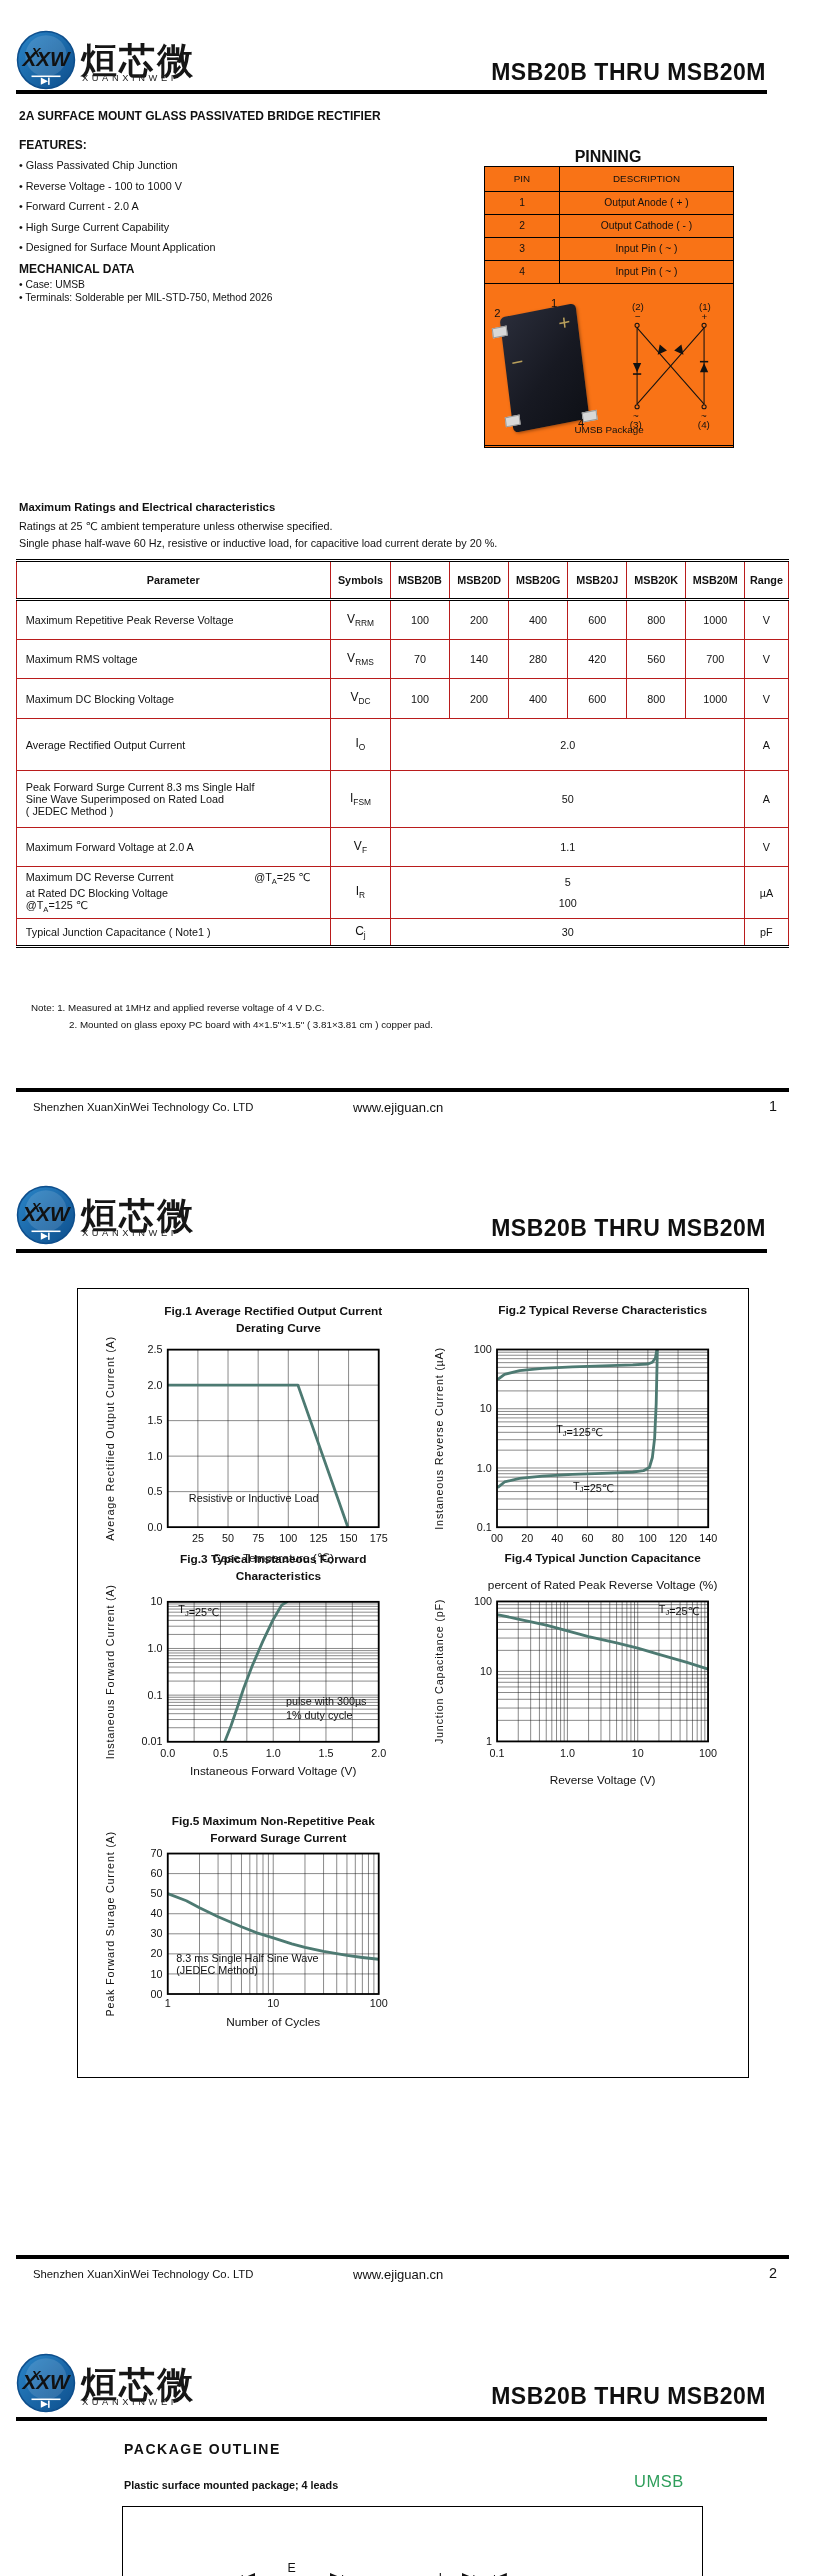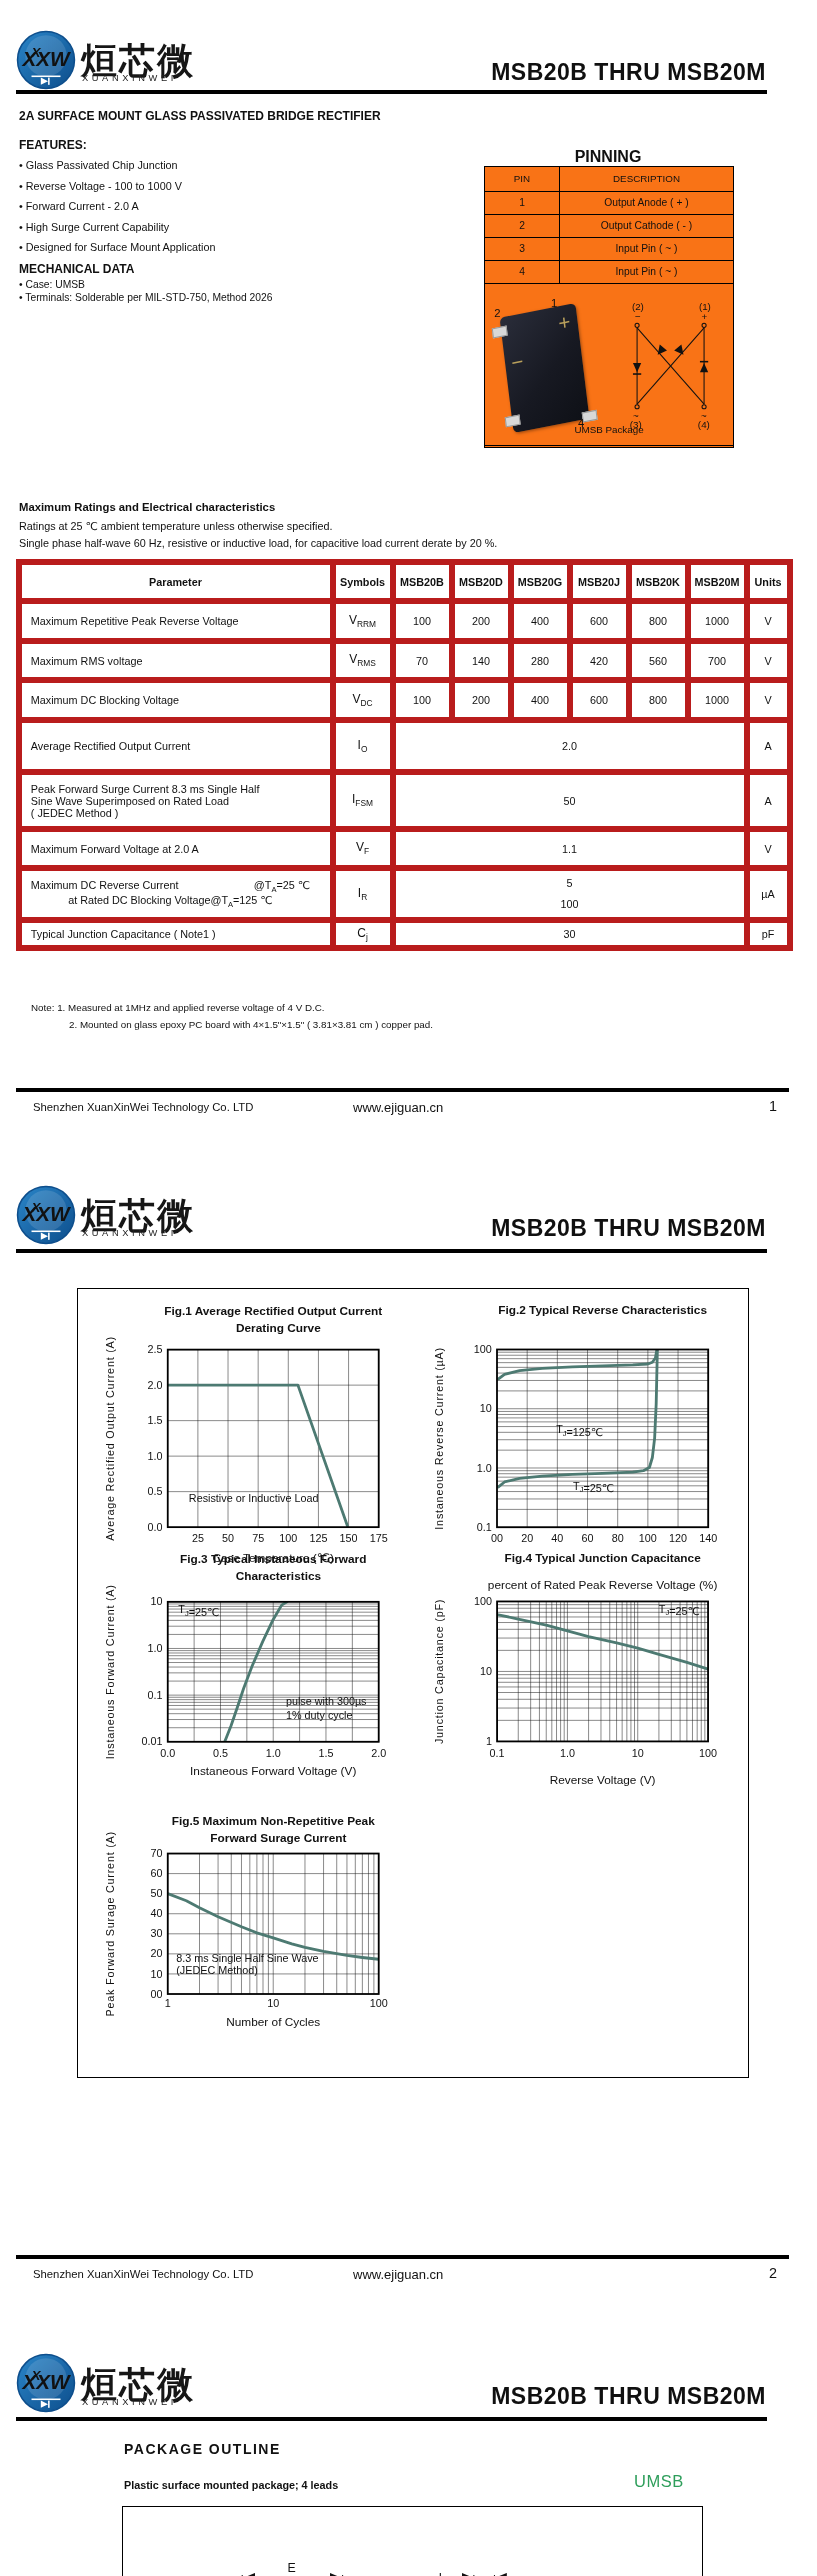--- a/index.html
+++ b/index.html
@@ -17,21 +17,21 @@
   .feat{font-size:10.8px;line-height:20.6px;}
   .mli{font-size:10.3px;line-height:13.4px;}
   .sub{font-size:10.8px;}
   table{border-collapse:collapse;}
   .pin-box{position:absolute;border:1.5px solid #000;border-bottom:3.6px double #000;background:#f97316;}
   .pin-tbl{width:100%;}
   .pin-tbl th,.pin-tbl td{border-bottom:1px solid #000;font-weight:normal;text-align:center;font-size:10.3px;}
   .pin-tbl th{font-size:9.8px;}
   .pin-tbl .c1{border-right:1px solid #000;width:72px;}
   .ratings{position:absolute;border:1.5px solid #000;border-top:3.1px double #000;border-bottom:3.1px double #000;table-layout:fixed;}
-  .ratings th,.ratings td{border:6px solid #b91c1c;font-weight:normal;text-align:center;font-size:10.8px;padding:0;}
+  .ratings th,.ratings td{border:1px solid #b91c1c;font-weight:normal;text-align:center;font-size:10.8px;padding:0;}
   .ratings thead th{font-size:10.8px;font-weight:bold;border-bottom:3.1px double #000;}
   .ratings .param{text-align:left;padding-left:9.3px;padding-right:4.1px;}
   .ratings .sym{font-size:12px;}
   sub{font-size:70%;}
   .note{font-size:9.8px;}
   .foot-co{font-size:11.3px;}
   .foot-url{font-size:13px;}
   .foot-pg{font-size:14.4px;}
   
   .figbox{position:absolute;border:1.5px solid #000;}
@@ -215,21 +215,21 @@
     <thead>
         <tr id="ratings-head" style="height:39px">
           <th>Parameter</th>
           <th>Symbols</th>
           <th>MSB20B</th>
           <th>MSB20D</th>
           <th>MSB20G</th>
           <th>MSB20J</th>
           <th>MSB20K</th>
           <th>MSB20M</th>
-          <th>Units</th>
+          <th>Range</th>
         </tr>
       </thead>
     <tbody id="ratings-body">
         <tr style="height: 40px;">
           <td class="param">
             <div>Maximum Repetitive Peak Reverse Voltage</div>
           </td>
           <td class="sym">V<sub>RRM</sub></td>
           <td>100</td>
           <td>200</td>
@@ -290,21 +290,21 @@
           <td class="sym">V<sub>F</sub></td>
           <td colspan="6">1.1</td>
           <td>V</td>
         </tr>
         <tr style="height: 52px;">
           <td class="param">
             <div style="display: flex; justify-content: space-between; padding-right: 15.5px;">
               <span>Maximum DC Reverse Current</span>
               <span>@T<sub>A</sub>=25 ℃</span>
             </div>
-            <div style="display: flex; justify-content: center; padding-right: 15.5px;">
+            <div style="display: flex; justify-content: flex-start; padding-right: 15.5px; flex-direction: column;">
               <span>at Rated DC Blocking Voltage</span>
               <span>@T<sub>A</sub>=125 ℃</span>
             </div>
           </td>
           <td class="sym">I<sub>R</sub></td>
           <td colspan="6">
             <div style="line-height: 20.6px;">5</div>
             <div style="line-height: 20.6px;">100</div>
           </td>
           <td>µA</td>

